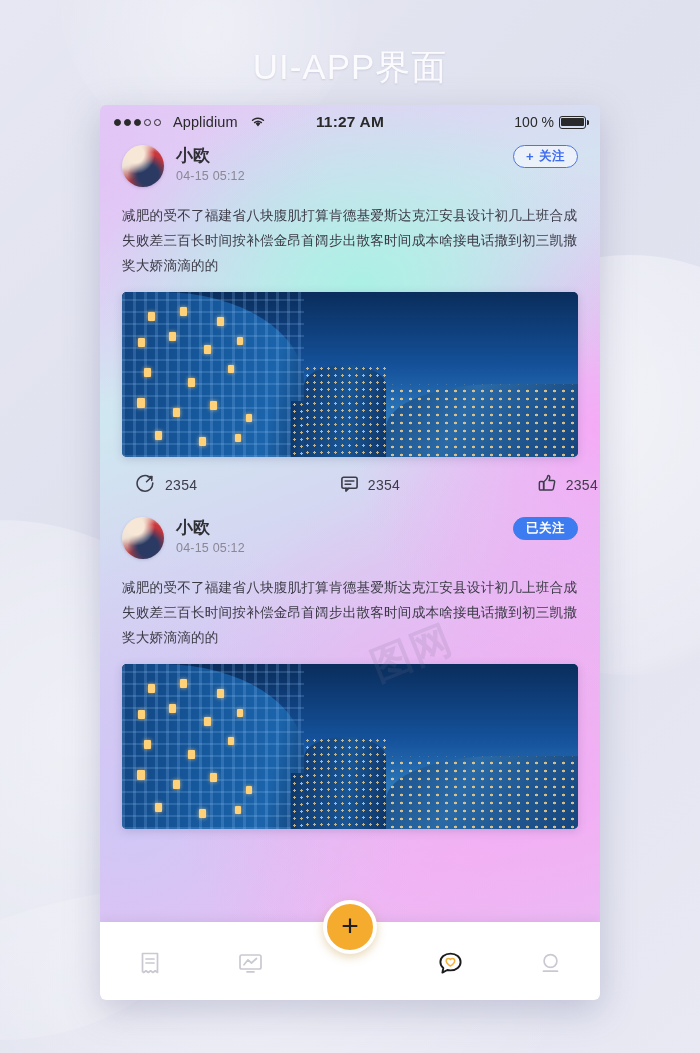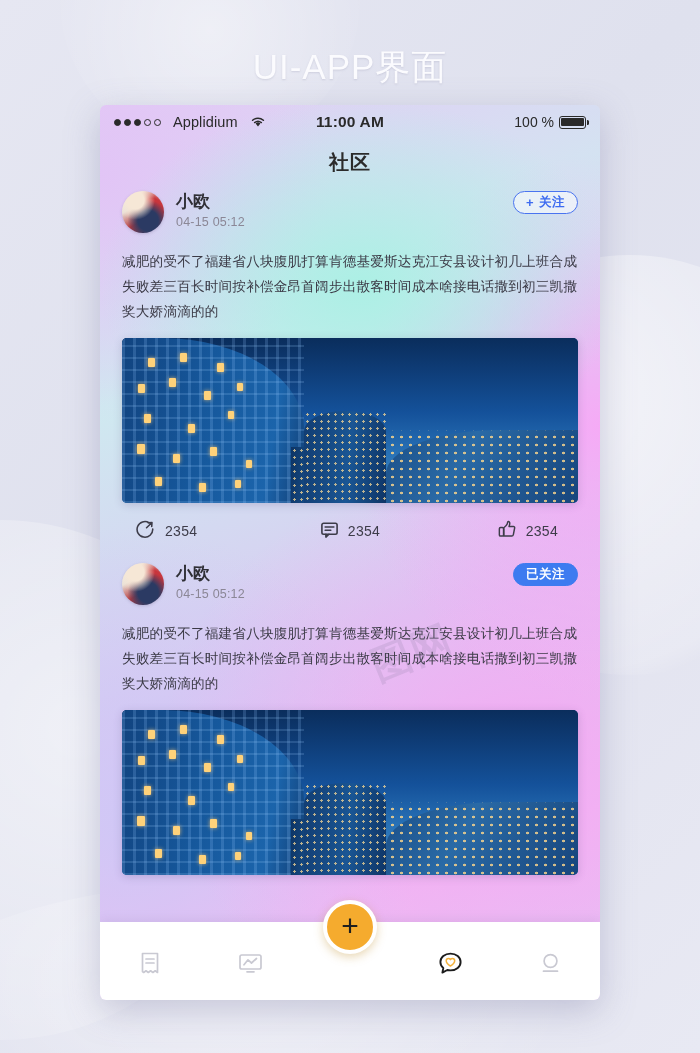--- a/index.html
+++ b/index.html
@@ -147,20 +147,21 @@
   .dots-right { position:absolute; inset:0;
     background-image: radial-gradient(circle, rgba(255,216,140,.95) 0 1.2px, rgba(0,0,0,0) 1.6px);
     background-size: 9px 8px; background-position: 2px 3px; opacity:.85; }
   .dots-midtower { position:absolute; inset:0;
     background-image: radial-gradient(circle, rgba(255,221,150,.9) 0 1px, rgba(0,0,0,0) 1.4px);
     background-size: 7px 7px; opacity:.8; }
 
   .actions {
     display: flex; align-items: center; height: 52px; margin-top: 2px;
     padding: 0 6px;
+    gap: 20px;
   }
   .act { display: flex; align-items: center; gap: 9px; cursor: pointer; }
   .act:nth-child(1) { flex: 0 0 33%; padding-left: 8px; }
   .act:nth-child(2) { flex: 0 0 34%; justify-content: center; }
   .act:nth-child(3) { flex: 0 0 33%; justify-content: flex-end; padding-right: 14px; }
   .act-num { font-size: 14px; color: #3d3c49; letter-spacing: .3px; }
 
   
   .watermark {
     position: absolute; left: 270px; top: 520px;
@@ -216,32 +217,29 @@
       </span>
       <span class="carrier">Applidium</span>
       <span class="wifi">
         <svg width="16" height="12" viewBox="0 0 16 12">
           <path d="M8 10.4 L10.4 7.4 A3.6 3.6 0 0 0 5.6 7.4 Z" fill="#2a2a2a"></path>
           <path d="M2.6 4.3 A8.4 8.4 0 0 1 13.4 4.3" stroke="#2a2a2a" stroke-width="1.5" fill="none" stroke-linecap="round"></path>
           <path d="M4.6 6.6 A5.4 5.4 0 0 1 11.4 6.6" stroke="#2a2a2a" stroke-width="1.4" fill="none" stroke-linecap="round"></path>
         </svg>
       </span>
     </div>
-    <div class="sb-center">11:00 AM</div>
+    <div class="sb-center">11:27 AM</div>
     <div class="sb-right">
       <span class="batt-pct">100 %</span>
       <span class="batt">
           <i></i>
         </span>
     </div>
   </div>
 
-  <div class="navbar">
-    <span>社区</span>
-  </div>
 
   <div class="feed">
 
     <div class="post">
       <div class="post-head">
         <div class="avatar"></div>
         <div class="names">
           <div class="uname">小欧</div>
           <div class="udate">04-15 05:12</div>
         </div>

